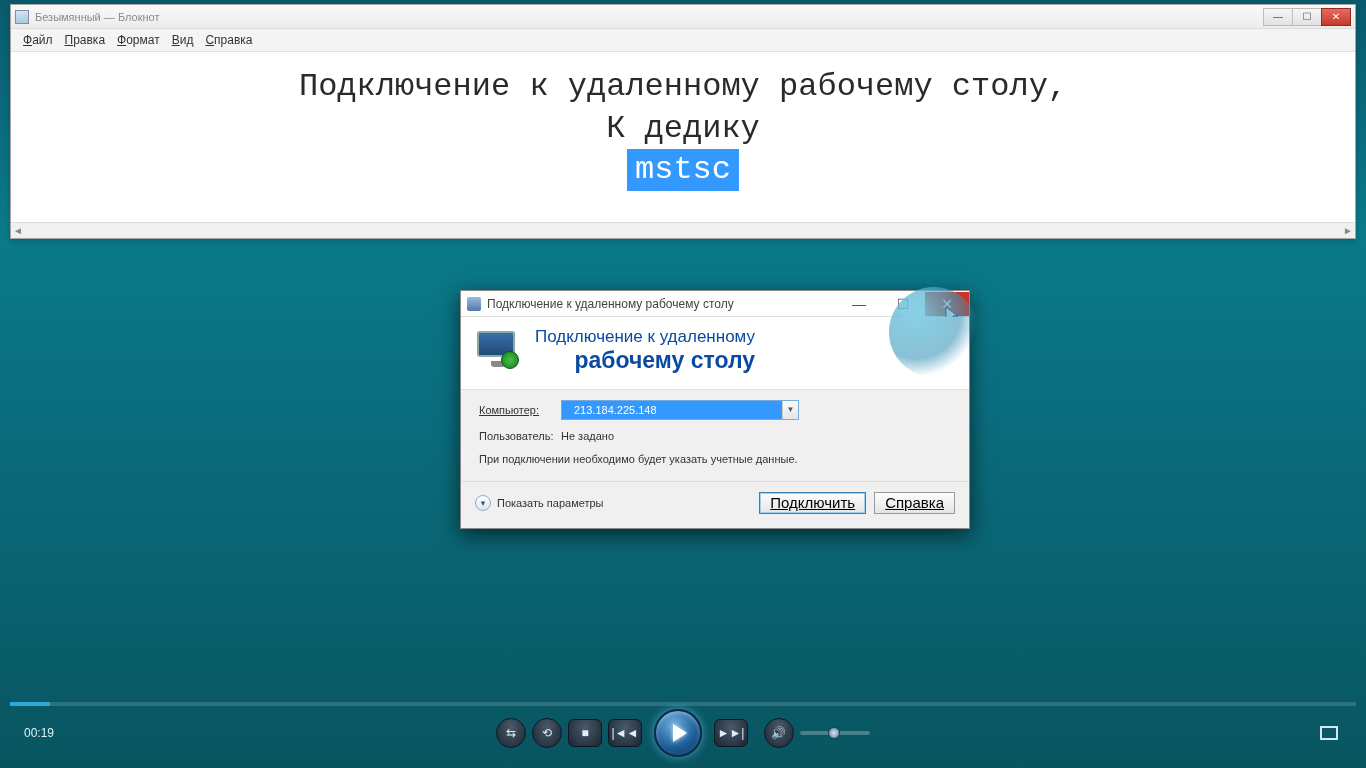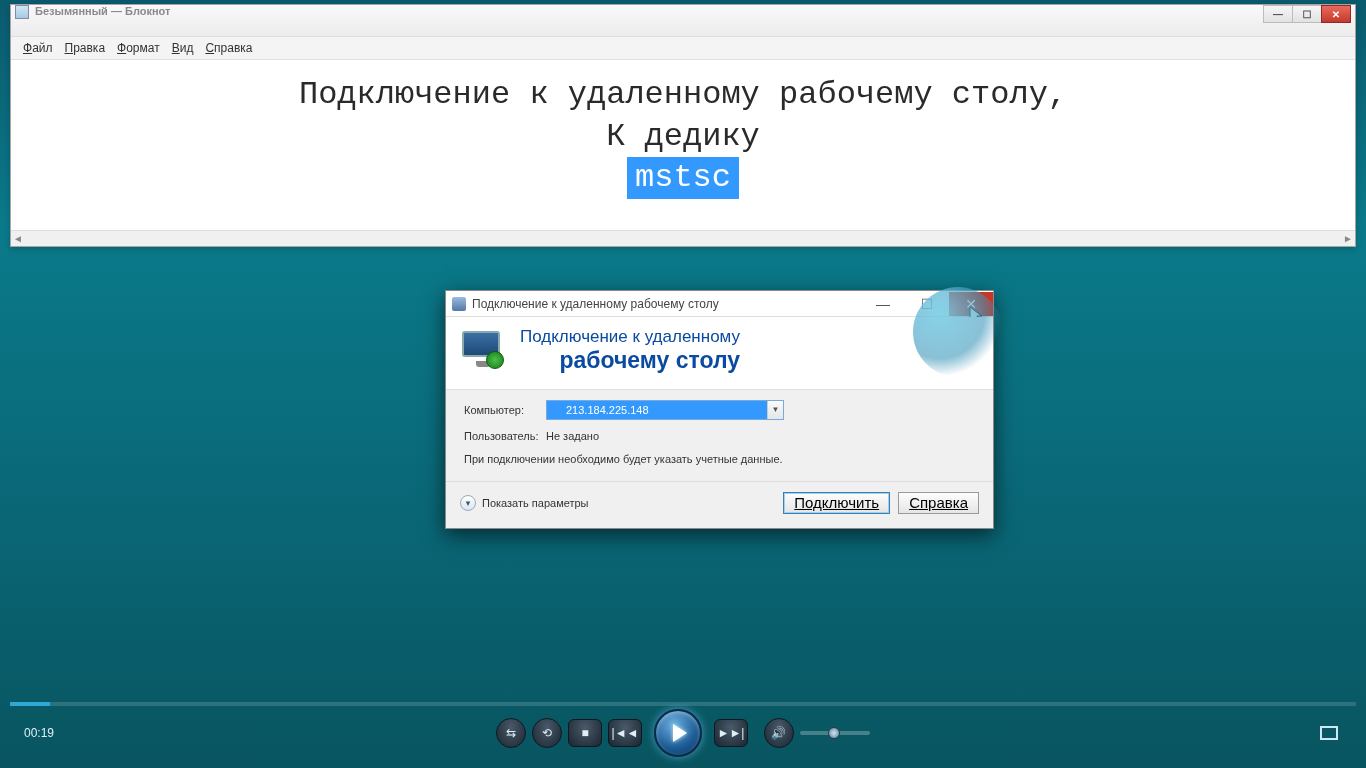--- a/index.html
+++ b/index.html
@@ -11,26 +11,26 @@
 
   
   .notepad {
     position: absolute;
     left: 10px; top: 4px; right: 10px;
     background: #fff;
     border: 1px solid #a5a5a5;
     box-shadow: 0 2px 6px rgba(0,0,0,0.2);
   }
   .np-titlebar {
-    height: 32px;
+    height: 24px;
     background: linear-gradient(to bottom, #f9f9f9, #ececec);
     border-bottom: 1px solid #ddd;
-    display: flex; align-items: flex-start;
+    display: flex; align-items: center;
     padding: 0 4px;
-    font-size: 11px; color: #8a8a8a; font-weight: bold;
+    font-size: 11px; color: #8a8a8a;
   }
   .np-title-icon {
     width: 14px; height: 14px; margin-right: 6px;
     background: linear-gradient(#cfe5f5,#a8c9e0);
     border: 1px solid #88a;
   }
   .np-title-text { flex: 1; }
   .np-win-controls { display: flex; gap: 0; }
   .np-win-btn {
     width: 30px; height: 18px;
@@ -75,22 +75,22 @@
     border-top: 1px solid #ddd;
     position: relative;
     display: flex; align-items: center; justify-content: space-between;
     padding: 0 2px;
     color:#888; font-size:10px;
   }
 
   
   .rdp {
     position: absolute;
-    left: 445px; top: 290px;
-    width: 549px;
+    left: 460px; top: 290px;
+    width: 510px;
     background: #f0f0f0;
     border: 1px solid #8a8a8a;
     box-shadow: 0 6px 20px rgba(0,0,0,0.6);
   }
   .rdp-titlebar {
     height: 26px;
     background: #fff;
     border-bottom: 1px solid #ddd;
     display: flex; align-items: center;
     font-size: 12px; color: #444;
@@ -161,33 +161,33 @@
   .rdp-header-line2 { font-size: 23px; font-weight: bold; color: #0a4aa0; }
 
   .rdp-body {
     padding: 10px 18px 14px 18px;
     font-size: 11px; color: #333;
     background: #f0f0f0;
     border-top: 1px solid #e0e0e0;
   }
   .rdp-row { display: flex; align-items: center; margin-bottom: 10px; }
   .rdp-label { width: 82px; }
-  .rdp-label .u { }
+  .rdp-label .u { text-decoration: underline; }
   .rdp-combo {
     flex: 0 0 238px;
     height: 20px;
     border: 1px solid #77aadd;
     background: #fff;
     display: flex; align-items: center;
     position: relative;
   }
   .rdp-combo-input {
     flex: 1;
     background: #3399ff; color: #fff;
-    padding: 0 19px;
+    padding: 0 12px;
     font-size: 11px;
     height: 100%;
     line-height: 18px;
     border: none; outline: none;
     font-family: inherit;
   }
   .rdp-combo-input::selection{ background:#3399ff; color:#fff; }
   .rdp-combo-arrow {
     width: 16px; height: 100%;
     border-left: 1px solid #ccc;

